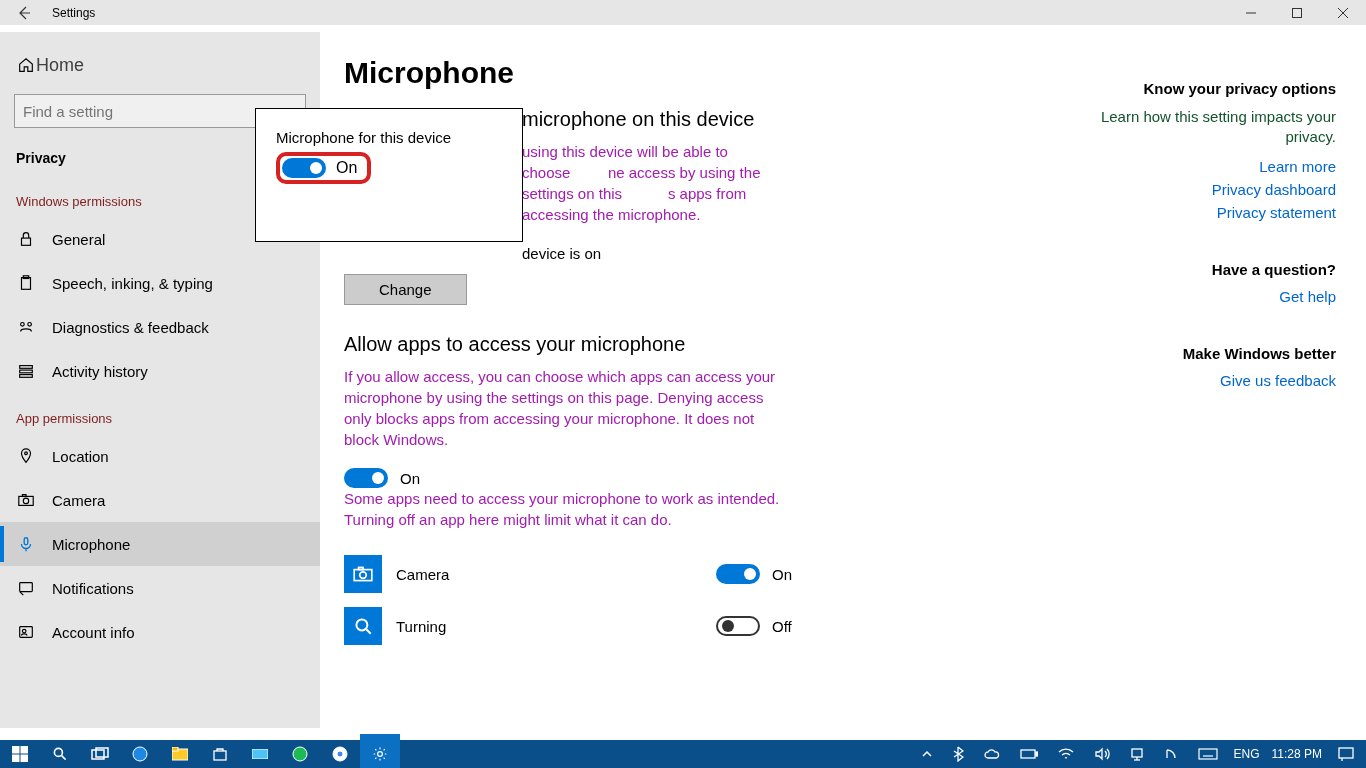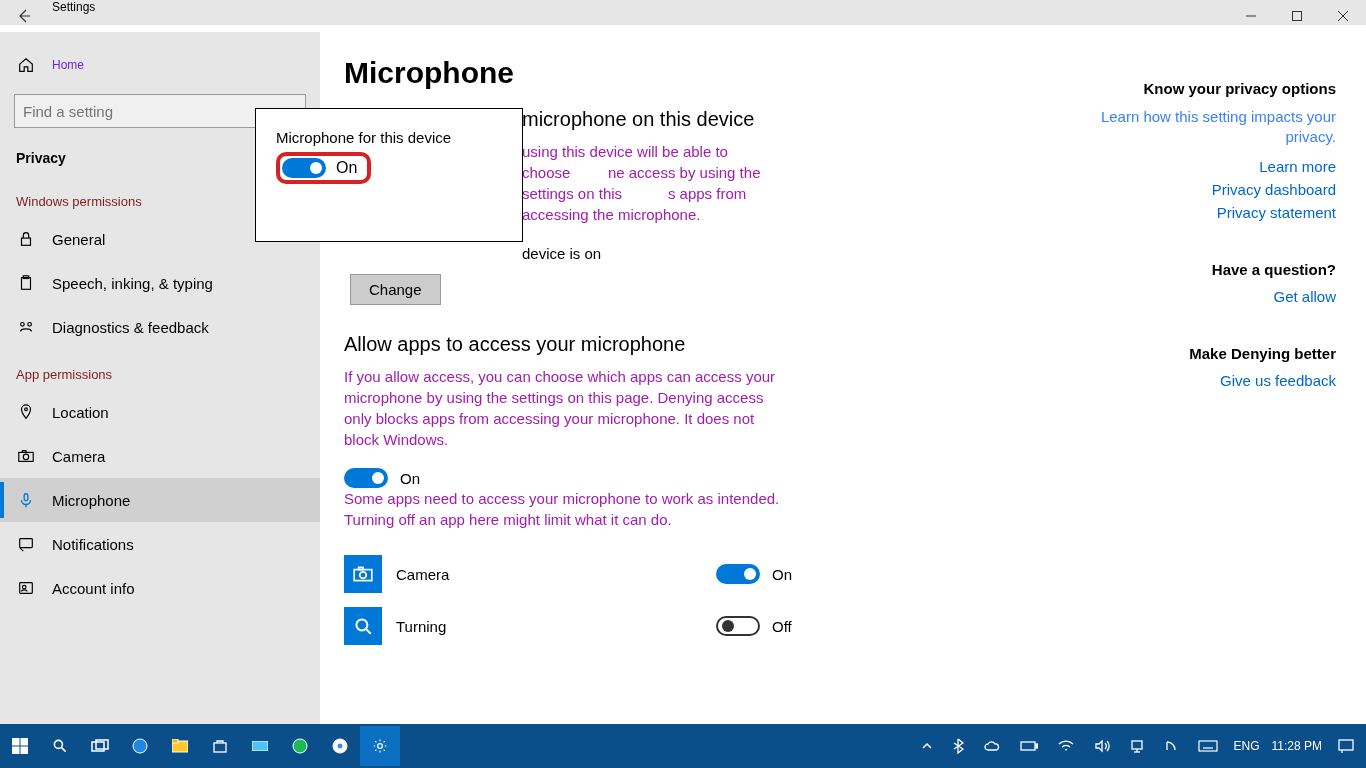--- a/index.html
+++ b/index.html
@@ -1,48 +1,48 @@
 <!DOCTYPE html>
 <html><head>
 <meta charset="utf-8">
 <style>
   * { margin:0; padding:0; box-sizing:border-box; font-family:"Segoe UI", Arial, sans-serif; }
   body { width:1366px; height:768px; overflow:hidden; background:#fff; position:relative; }
 
   
-  .titlebar { height:25px; display:flex; align-items:flex-start; background:#e6e6e6; }
+  .titlebar { height:25px; display:flex; align-items:center; background:#e6e6e6; }
   .titlebar .back { width:48px; height:32px; display:flex; align-items:center; justify-content:center; color:#333; }
   .titlebar .title { font-size:12px; color:#000; padding-left:4px; }
   .titlebar .winbtns { margin-left:auto; display:flex; }
   .titlebar .winbtn { width:46px; height:32px; display:flex; align-items:center; justify-content:center; color:#333; }
 
   
   .sidebar { position:absolute; top:32px; left:0; width:320px; bottom:40px; background:#e6e6e6; padding-top:12px; overflow:hidden;}
-  .sidebar .nav-row { display:flex; align-items:center; height:42px; padding:0 16px; gap:16px; font-size:12px; color:#6d28d9; }
+  .sidebar .nav-row { display:flex; align-items:center; height:42px; padding:0 16px; font-size:18px; color:#404040; }
   .sidebar .nav-row .ico { width:20px; height:20px; display:flex; align-items:center; justify-content:center; color:#000; }
   .sidebar .home { margin-bottom:8px; }
 
   .sidebar .search { margin:0 14px 12px 14px; height:34px; border:1px solid #999; background:#f0f0f0; display:flex; align-items:center; padding:0 8px; }
   .sidebar .search input { border:none; background:transparent; outline:none; font-size:15px; width:100%; color:#555;}
 
   .sidebar .section-title { font-size:14px; font-weight:600; padding:10px 16px; }
   .sidebar .category-title { font-size:13px; color:#7f1d1d; padding:18px 16px 8px 16px; }
 
   .sidebar .nav-item { display:flex; align-items:center; height:44px; padding:0 16px; gap:16px; font-size:15px; color:#000; position:relative;}
   .sidebar .nav-item.active { background:#d0d0d0; }
   .sidebar .nav-item.active::before { content:""; position:absolute; left:0; top:4px; bottom:4px; width:4px; background:#0078d7;}
   .sidebar .nav-item .ico { width:20px; height:20px; display:flex; align-items:center; justify-content:center; color:#000;}
 
   
   .main { position:absolute; top:32px; left:320px; right:0; bottom:40px; background:#fff; padding:24px 24px 0 24px; overflow:hidden;}
   .main h1 { font-size:30px; font-weight:600; margin-bottom:18px; }
   .main h2 { font-size:20px; font-weight:400; margin-top:28px; margin-bottom:10px; }
   .main p.desc { font-size:15px; color:#a21caf; max-width:440px; line-height:1.4; }
   .main .status { font-size:15px; margin-top:20px; }
-  .main .btn { display:inline-block; background:#ccc; border:1px solid #999; padding:6px 18px; font-size:15px; margin-top:12px;margin-left:6px; }
+  .main .btn { display:inline-block; background:#ccc; border:1px solid #999; padding:6px 34px; font-size:15px; margin-top:12px; }
 
   .toggle-row { display:flex; align-items:center; gap:12px; margin-top:18px; }
   .toggle { width:44px; height:20px; border-radius:10px; position:relative; }
   .toggle .knob { width:12px; height:12px; border-radius:50%; background:#fff; position:absolute; top:4px; }
   .toggle.on { background:#0078d7; }
   .toggle.on .knob { right:4px; }
   .toggle.off { background:#fff; border:2px solid #333; }
   .toggle.off .knob { left:4px; background:#333; top:2px; }
   .toggle-row .lbl { font-size:15px; }
 
@@ -50,30 +50,30 @@
   .app-row { display:flex; align-items:center; height:52px; }
   .app-row .tile { width:38px; height:38px; background:#0078d7; display:flex; align-items:center; justify-content:center; color:#fff; margin-right:14px;}
   .app-row .name { font-size:15px; flex:0 0 320px; }
   .app-row .toggle { }
   .app-row .tlbl { font-size:15px; margin-left:12px;}
 
   
   .rightpane { position:absolute; top:80px; right:30px; width:240px; font-size:15px; }
   .rightpane .rp-block { margin-bottom:40px;text-align:right; }
   .rightpane .rp-title { font-weight:600; margin-bottom:10px; }
-  .rightpane .rp-text { color:#3b82f6; margin-bottom:10px; line-height:1.35;}
+  .rightpane .rp-text { color:#14532d; margin-bottom:10px; line-height:1.35;}
   .rightpane a { color:#0066cc; display:block; margin-bottom:6px; text-decoration:none; }
 
   
   .popup { position:absolute; top:108px; left:255px; width:268px; height:134px; background:#fff; border:1px solid #000; padding:20px; z-index:50;}
   .popup .p-title { font-size:15px; margin-bottom:6px;}
   .highlight { border:4px solid #d62222; border-radius:10px; padding:2px 10px 2px 2px; display:inline-flex; align-items:center; gap:10px;}
 
   
-  .taskbar { position:absolute; bottom:0; left:0; right:0; height:44px; background:#0a4f8a; display:flex; align-items:center; color:#fff; }
+  .taskbar { position:absolute; bottom:0; left:0; right:0; height:28px; background:#0a4f8a; display:flex; align-items:center; color:#fff; }
   .taskbar .tb-left { display:flex; align-items:center; height:100%; }
   .taskbar .tb-btn { width:40px; height:40px; display:flex; align-items:center; justify-content:center; }
   .taskbar .tb-btn.active { background:#0b6fc2; }
   .taskbar .tb-right { margin-left:auto; display:flex; align-items:center; gap:12px; padding-right:8px; font-size:12px;}
   .taskbar .tb-right .tb-btn { width:auto; padding:0 4px; }
   .taskbar svg { stroke:#fff; }
 
   svg { display:block; }
 </style>
 </head>
@@ -144,20 +144,30 @@
   </div>
   <div class="nav-item">
     <span class="ico">
         <svg width="18" height="18" viewBox="0 0 20 20" fill="none" stroke="#000" stroke-width="1.3">
           <circle cx="6" cy="7" r="2"></circle>
           <circle cx="14" cy="7" r="2"></circle>
           <path d="M4 15 a6 3 0 0 1 12 0"></path>
         </svg>
       </span>
     <span>Diagnostics &amp; feedback</span>
+  </div>
+  <div class="nav-item">
+    <span class="ico">
+        <svg width="18" height="18" viewBox="0 0 20 20" fill="none" stroke="#000" stroke-width="1.3">
+          <rect x="3" y="4" width="14" height="3"></rect>
+          <rect x="3" y="9" width="14" height="3"></rect>
+          <rect x="3" y="14" width="14" height="3"></rect>
+        </svg>
+      </span>
+    <span>Activity history</span>
   </div>
 
   <div class="category-title">App permissions</div>
 
   <div class="nav-item">
     <span class="ico">
         <svg width="18" height="18" viewBox="0 0 20 20" fill="none" stroke="#000" stroke-width="1.3">
           <path d="M10 2 a5 5 0 0 1 5 5 c0 4 -5 10 -5 10 s-5 -6 -5 -10 a5 5 0 0 1 5 -5 z"></path>
           <circle cx="10" cy="7" r="1.5"></circle>
         </svg>
@@ -262,24 +272,24 @@
 <div class="rightpane">
   <div class="rp-block">
     <div class="rp-title">Know your privacy options</div>
     <div class="rp-text">Learn how this setting impacts your privacy.</div>
     <a>Learn more</a>
     <a>Privacy dashboard</a>
     <a>Privacy statement</a>
   </div>
   <div class="rp-block">
     <div class="rp-title">Have a question?</div>
-    <a>Get allow</a>
+    <a>Get help</a>
   </div>
   <div class="rp-block">
-    <div class="rp-title">Make Denying better</div>
+    <div class="rp-title">Make Windows better</div>
     <a>Give us feedback</a>
   </div>
 </div>
 
 <div class="popup">
   <div class="p-title">Microphone for this device</div>
   <span class="highlight">
     <div class="toggle on">
         <div class="knob"></div>
       </div>

